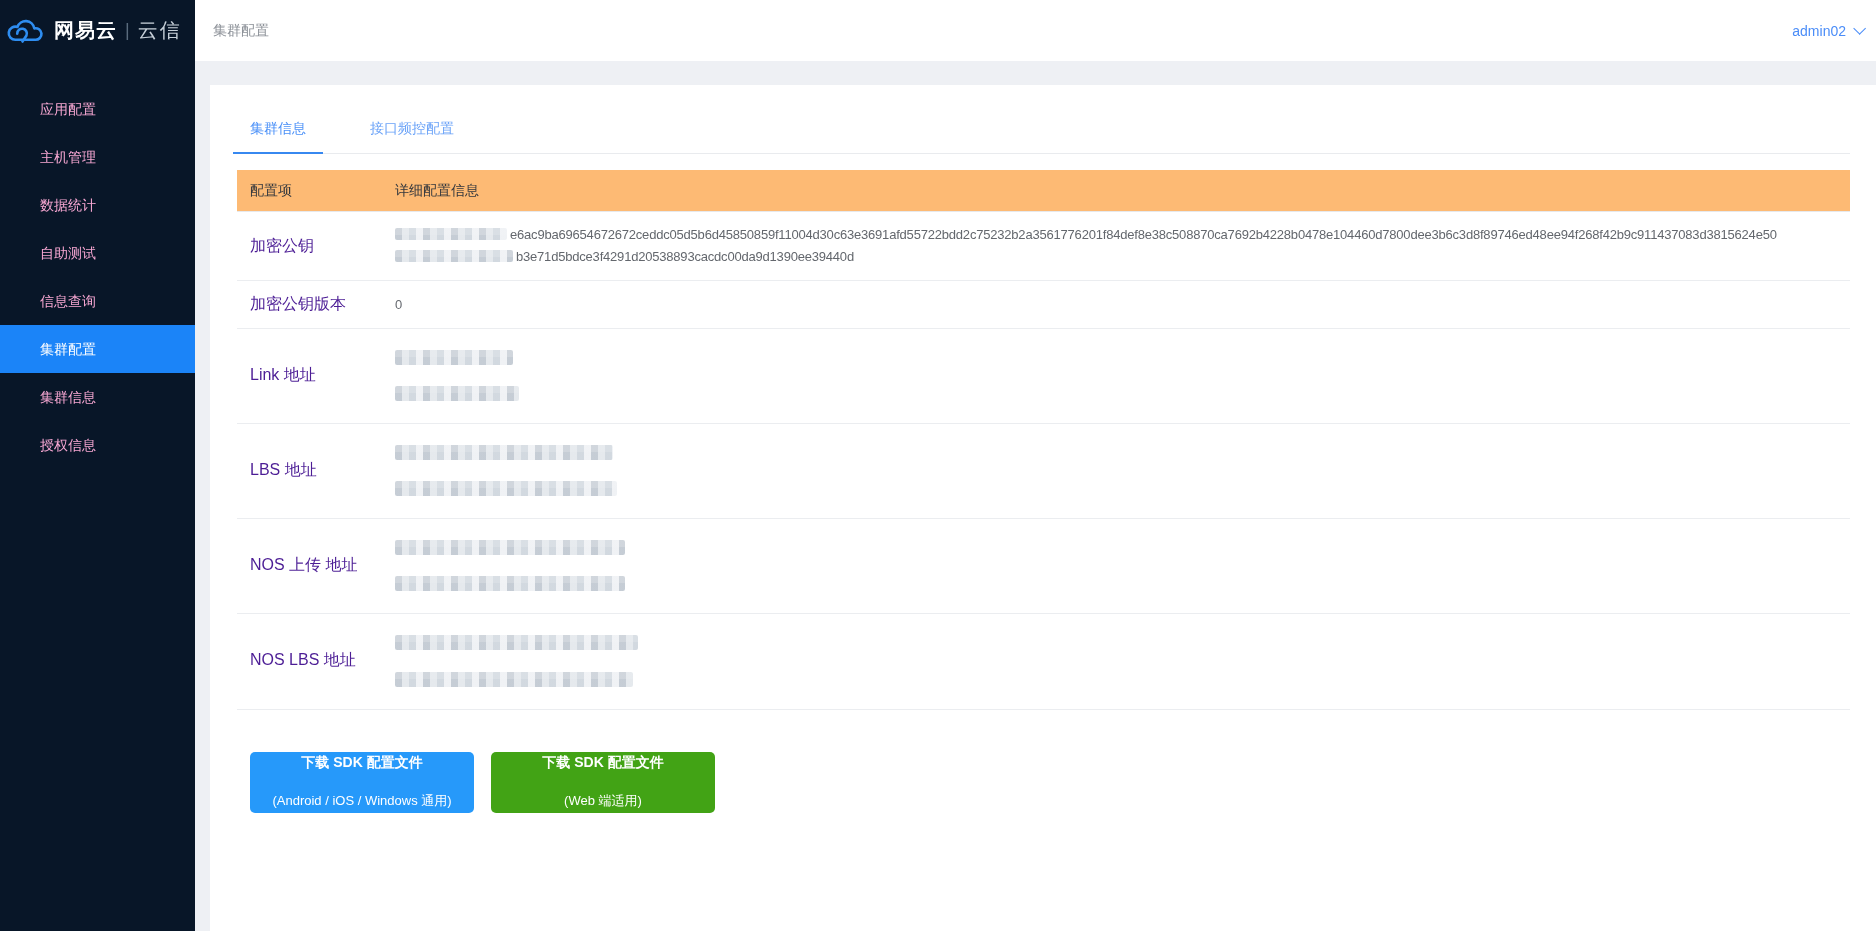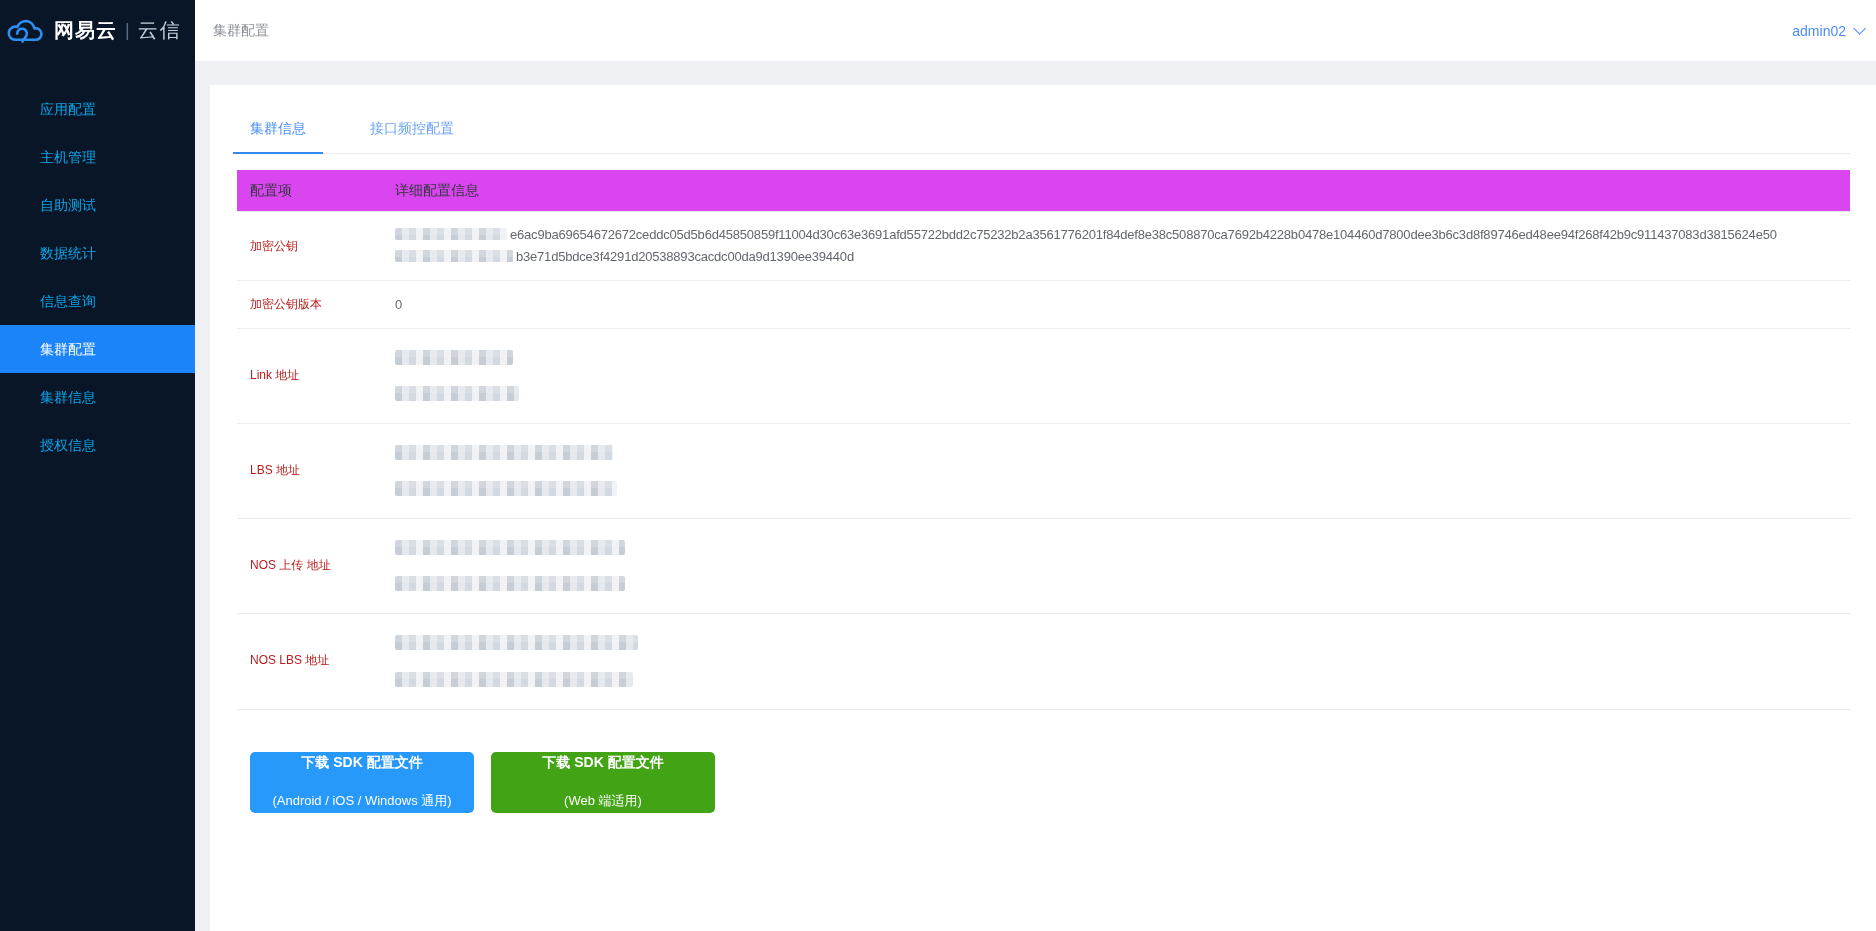--- a/index.html
+++ b/index.html
@@ -9,45 +9,45 @@
   .app { display:flex; width:1876px; height:931px; }
 
   
   .sidebar { width:195px; flex-shrink:0; background:#081628; color:#93a0ae; }
   .logo { height:61px; display:flex; align-items:center; padding-left:5px; background:#081628; }
   .logo-icon { width:42px; height:30px; margin-right:7px; }
   .logo-left { color:#ffffff; font-size:20px; font-weight:bold; letter-spacing:1px; }
   .logo-divider { color:#5a6b7d; margin:0 8px; font-size:18px; }
   .logo-right { color:#c6cfd8; font-size:20px; letter-spacing:2px; }
   .nav { margin-top:24px; }
-  .nav-item { height:48px; line-height:48px; padding-left:40px; font-size:14px; color:#0ea5e9; cursor:pointer; }
+  .nav-item { height:48px; line-height:48px; padding-left:40px; font-size:14px; color:#f9a8d4; cursor:pointer; }
   .nav-item.active { background:#1b84f8; color:#ffffff; }
 
   
   .main { flex:1; display:flex; flex-direction:column; min-width:0; }
   .topbar { height:61px; background:#ffffff; display:flex; align-items:center; justify-content:space-between; padding:0 14px 0 18px; flex-shrink:0; }
   .page-title { font-size:14px; color:#8b9097; }
   .user-menu { display:flex; align-items:center; color:#4b8df8; font-size:14px; cursor:pointer; }
   .chevron { width:9px; height:9px; border-right:1.5px solid #4b8df8; border-bottom:1.5px solid #4b8df8; transform:rotate(45deg) translateY(-3px); margin-left:7px; }
 
   .content { flex:1; padding:24px 0 0 15px; min-height:0; }
   .card { background:#ffffff; height:100%; padding-top:26px; overflow:hidden; }
 
   
   .tabs { margin:0 26px 0 23px; border-bottom:1px solid #e9ebee; display:flex; }
   .tab { padding:9px 17px 14px; font-size:14px; color:#6ba3f8; cursor:pointer; margin-right:30px;text-align:center; }
   .tab.active { color:#4a90f8; border-bottom:2px solid #3788f0; margin-bottom:-1px; }
 
   
   .table { margin:16px 26px 0 27px; }
-  .thead { display:flex; background:#d946ef; height:42px; align-items:center; padding-left:13px; font-size:14px; color:#33373d; border-bottom:1px solid #e7e9ec; }
+  .thead { display:flex; background:#fdba74; height:42px; align-items:center; padding-left:13px; font-size:14px; color:#33373d; border-bottom:1px solid #e7e9ec; }
   .col-label { width:145px; flex-shrink:0; }
   .col-value { flex:1; min-width:0; }
   .trow { display:flex; align-items:center; border-bottom:1px solid #ebedf0; padding-left:13px; }
-  .tlabel { width:145px; flex-shrink:0; font-size:12px; color:#b91c1c; }
+  .tlabel { width:145px; flex-shrink:0; font-size:16px; color:#4c1d95; }
   .tvalue { flex:1; min-width:0; font-size:13px; color:#666a70; }
 
   .row-key { padding-top:12px; padding-bottom:12px; }
   .key-line { white-space:nowrap; overflow:hidden; line-height:22px; letter-spacing:-0.2px; font-size:13px; color:#63676d; }
   .row-version { height:48px; }
   .row-addr { padding-top:20px; padding-bottom:22px; }
 
   .masked { display:inline-block; height:15px; border-radius:2px; vertical-align:middle;
     background:
       repeating-linear-gradient(90deg, rgba(171,181,193,.55) 0 7px, rgba(229,233,237,.92) 7px 14px, rgba(202,210,218,.72) 14px 21px, rgba(240,242,245,.95) 21px 28px),
@@ -77,22 +77,22 @@
         <path d="M12 27 a 7.5 7.5 0 1 1 2.2 -14.6 a 10 10 0 0 1 19.3 1.6 a 6.6 6.6 0 1 1 1.2 13 z" stroke="#2e8df0" stroke-width="3" stroke-linejoin="round" stroke-linecap="round"></path>
         <path d="M14 20 a 5.5 5.5 0 1 1 10.5 2.2 L 20 29" stroke="#2e8df0" stroke-width="3" stroke-linecap="round" fill="none"></path>
       </svg>
       <span class="logo-left">网易云</span>
       <span class="logo-divider">|</span>
       <span class="logo-right">云信</span>
     </div>
     <div class="nav">
       <div class="nav-item">应用配置</div>
       <div class="nav-item">主机管理</div>
+      <div class="nav-item">数据统计</div>
       <div class="nav-item">自助测试</div>
-      <div class="nav-item">数据统计</div>
       <div class="nav-item">信息查询</div>
       <div class="nav-item active">集群配置</div>
       <div class="nav-item">集群信息</div>
       <div class="nav-item">授权信息</div>
     </div>
   </div>
 
   <div class="main">
 
     <div class="topbar">

